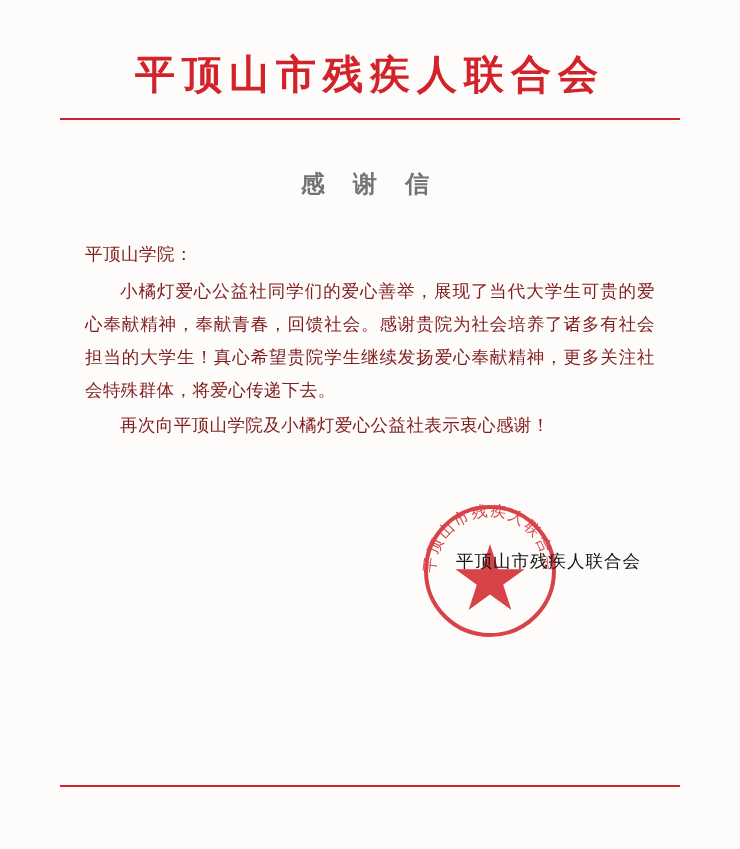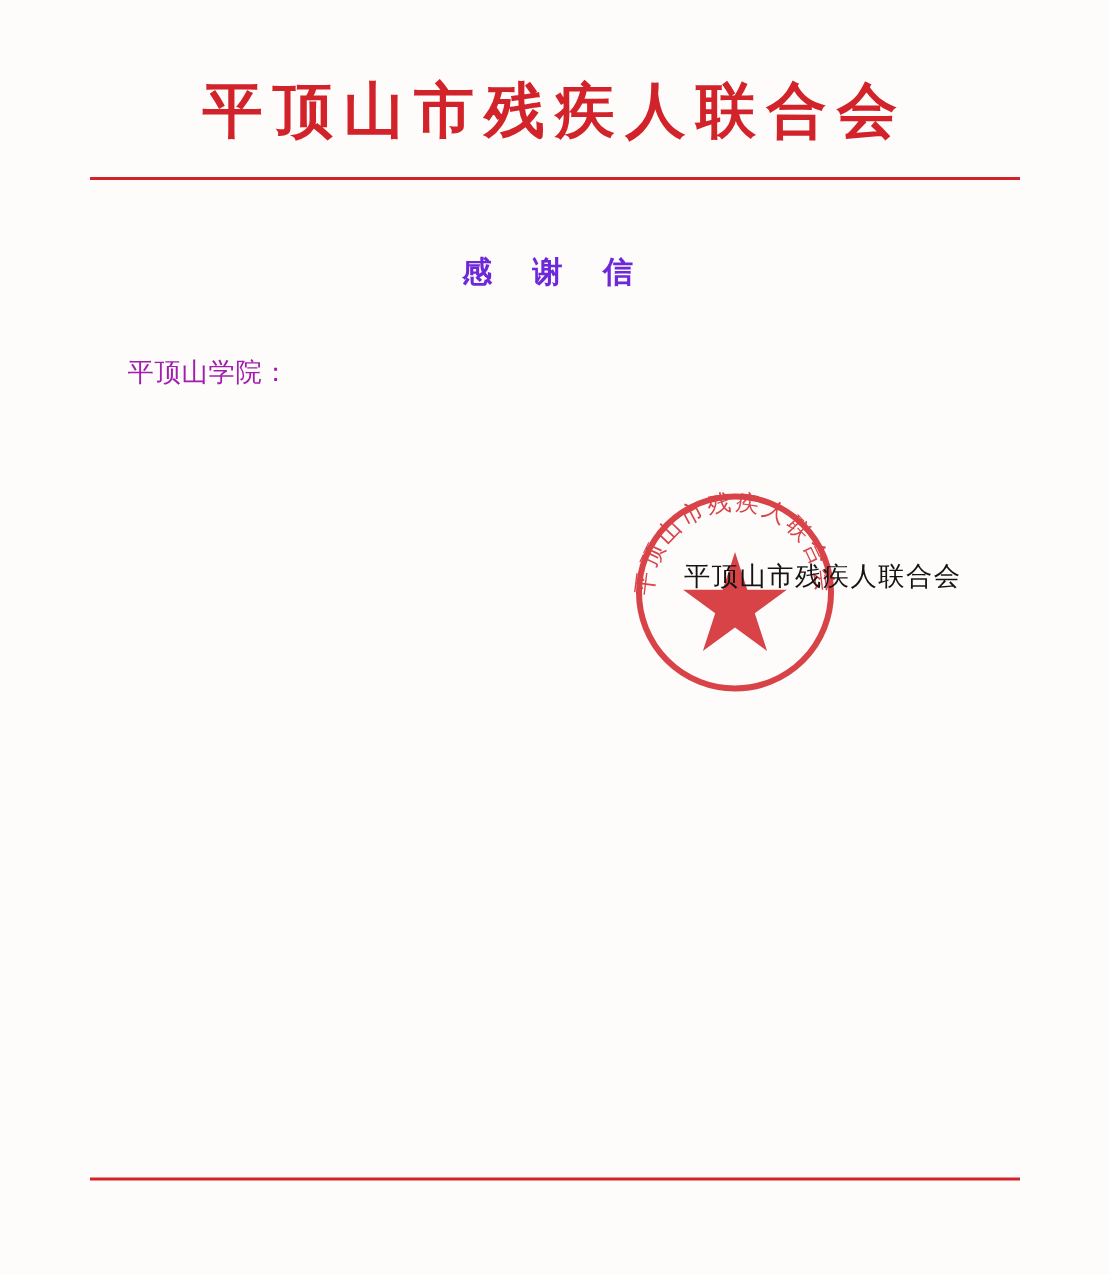--- a/index.html
+++ b/index.html
@@ -42,32 +42,32 @@
     width: 620px;
     height: 2px;
     background: #d2232a;
   }
 
   
   .doc-title {
     margin-top: 48px;
     text-align: center;
     font-weight: bold;
-    font-size: 20px;
+    font-size: 24px;
     letter-spacing: 10px;
-    color: #6d28d9;
+    color: #737373;
   }
 
   
   .body-area {
     margin: 38px auto 0 auto;
     width: 570px;
     font-size: 17.5px;
     line-height: 33px;
-    color: #a21caf;
+    color: #7f1d1d;
     text-align: justify;
   }
   .salutation {
     margin-bottom: 4px;
     letter-spacing: 0.5px;
   }
   .para {
     text-indent: 2em;
     margin: 0 0 2px 0;
     letter-spacing: 0.4px;
@@ -123,20 +123,22 @@
 
   <div class="letterhead">
     <div class="letterhead-title">平顶山市残疾人联合会</div>
     <div class="letterhead-rule"></div>
   </div>
 
   <div class="doc-title">感 谢 信</div>
 
   <div class="body-area">
     <div class="salutation">平顶山学院：</div>
+    <p class="para">小橘灯爱心公益社同学们的爱心善举，展现了当代大学生可贵的爱心奉献精神，奉献青春，回馈社会。感谢贵院为社会培养了诸多有社会担当的大学生！真心希望贵院学生继续发扬爱心奉献精神，更多关注社会特殊群体，将爱心传递下去。</p>
+    <p class="para">再次向平顶山学院及小橘灯爱心公益社表示衷心感谢！</p>
   </div>
 
   <div class="sign-block">
 
     <div class="seal">
       <svg width="150" height="150" viewBox="0 0 150 150" aria-hidden="true">
         <defs>
           <path id="sealArcTop" d="M 20,75 A 55,55 0 0 1 130,75"></path>
           <path id="sealArcBottom" d="M 28,75 A 47,47 0 0 0 122,75"></path>
         </defs>

